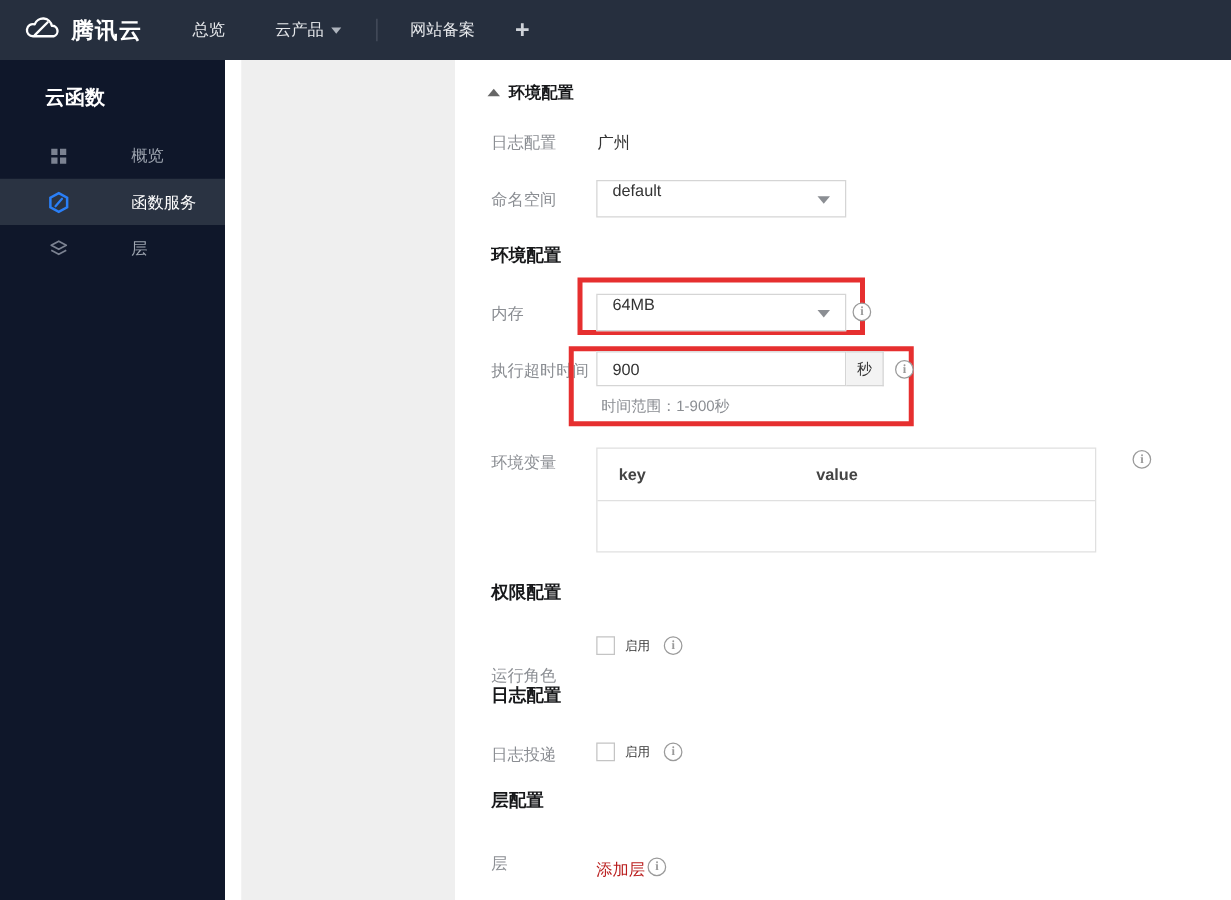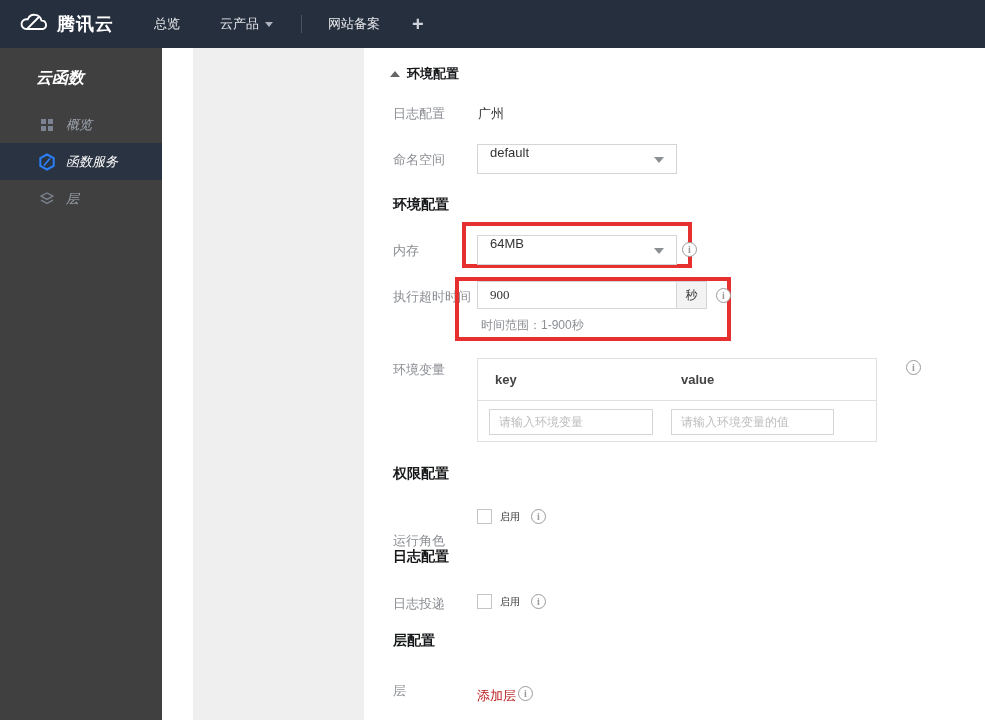--- a/index.html
+++ b/index.html
@@ -11,24 +11,24 @@
     background:#262f3e; display:flex; align-items:center; z-index:20; }
   .brand { display:flex; align-items:center; margin-left:18px; cursor:pointer; }
   .brand-name { color:#fff; font-size:18px; font-weight:bold; margin-left:9px; letter-spacing:1px; }
   .nav-item { color:#e6e8eb; font-size:13px; margin-left:40px; cursor:pointer; display:flex; align-items:center; }
   .nav-caret { width:0; height:0; border-left:4px solid transparent; border-right:4px solid transparent;
     border-top:5px solid #aeb4bd; margin-left:6px; }
   .nav-divider { width:1px; height:18px; background:#4a5260; margin-left:28px; }
   .nav-plus { color:#cfd3d9; font-size:20px; font-weight:bold; margin-left:32px; cursor:pointer; }
 
   
-  .sidebar { position:absolute; left:0; top:48px; width:162px; height:672px; background:#404040;font-style:italic; }
+  .sidebar { position:absolute; left:0; top:48px; width:180px; height:672px; background:#0f172a; }
   .sidebar-title { color:#fff; font-size:16px; font-weight:bold; padding:20px 0 0 36px; height:56px; }
   .side-item { height:37px; display:flex; align-items:center; padding-left:38px; cursor:pointer;
-    color:#9ea5b0; font-size:13px; }
+    color:#9ea5b0; font-size:13px;gap:39px; }
   .side-item .s-icon { width:18px; height:18px; margin-right:10px; display:flex; align-items:center; justify-content:center; }
   .side-item.active { background:#2a3342; color:#fff; height:37px; }
 
   
   .gutter { position:absolute; left:193px; top:48px; width:171px; height:672px; background:#efefef; }
   .content { position:absolute; left:364px; top:48px; width:621px; height:672px; background:#fff; }
 
   .abs { position:absolute; }
   .form-label { font-size:13px; color:#8b8e93; }
   .section-h { font-size:14px; font-weight:bold; color:#17181a; }
@@ -41,31 +41,31 @@
 
   .select-box { width:200px; height:30px; border:1px solid #d5d5d5; background:#fff; display:flex;
     align-items:flex-start; padding-left:12px; font-size:13px; color:#333; cursor:pointer; position:relative; }
   .select-caret { position:absolute; right:12px; top:12px; width:0; height:0;
     border-left:5px solid transparent; border-right:5px solid transparent; border-top:6px solid #8b8e93; }
 
   .red-box { border:4px solid #e62f2f; background:transparent; }
 
   .input-group { display:flex; }
   .text-input { width:200px; height:28px; border:1px solid #d5d5d5; font-size:13px; color:#333;
-    padding-left:12px; outline:none; font-family:Liberation Serif, serif; }
+    padding-left:12px; outline:none; font-family:Liberation Sans, sans-serif; }
   .unit-box { width:30px; height:28px; background:#f3f3f3; border:1px solid #d5d5d5; border-left:none;
     display:flex; align-items:center; justify-content:center; font-size:12px; color:#333; cursor:pointer; }
   .hint-text { font-size:12px; color:#8b8e93; }
 
   .info-icon { width:15px; height:15px; border:1px solid #9a9a9a; border-radius:50%; color:#9a9a9a;
     font-size:10px; font-family:"Liberation Serif","DejaVu Serif",serif; font-weight:bold;
     display:inline-flex; align-items:center; justify-content:center; cursor:pointer; background:#fff; }
 
   .env-table { width:400px; height:84px; border:1px solid #e0e0e0; }
-  .env-head { height:42px; border-bottom:1px solid #e0e0e0; display:flex; align-items:center;gap:28px; }
+  .env-head { height:42px; border-bottom:1px solid #e0e0e0; display:flex; align-items:center; }
   .env-th { font-size:13px; font-weight:bold; color:#444; }
   .env-th.key { padding-left:17px; width:175px; }
   .env-row { height:41px; display:flex; align-items:center; }
   .env-input { height:26px; border:1px solid #d5d5d5; font-size:12px; color:#333; padding-left:9px;
     outline:none; font-family:"Liberation Sans","DejaVu Sans",sans-serif; }
   .env-input::placeholder { color:#bdbdbd; }
   .env-input.k { width:164px; margin-left:11px; }
   .env-input.v { width:163px; margin-left:18px; }
 
   .checkbox { width:15px; height:15px; border:1px solid #c4c4c4; background:#fff; display:inline-block; cursor:pointer; }
@@ -173,24 +173,20 @@
     <div class="hint-text" style="position:absolute; left:22px; top:36px;">时间范围：1-900秒</div>
   </div>
   <span class="abs info-icon" style="left:352px; top:240px;">i</span>
 
   <div class="abs form-label" style="left:29px; top:313px;">环境变量</div>
   <div class="abs env-table" style="left:113px; top:310px;">
     <div class="env-head">
       <span class="env-th key">key</span>
       <span class="env-th">value</span>
     </div>
-    <div class="env-row">
-      <input class="env-input k" type="text" placeholder="请输入环境变量" style="">
-      <input class="env-input v" type="text" placeholder="请输入环境变量的值" style="">
-    </div>
   </div>
   <span class="abs info-icon" style="left:542px; top:312px;">i</span>
 
   <div class="abs section-h" style="left:29px; top:417px;">权限配置</div>
 
   <div class="abs form-label" style="left:29px; top:462px;margin-top:22px;">运行角色</div>
   <span class="abs checkbox" style="left:113px; top:461px;"></span>
   <span class="abs cb-label" style="left:136px; top:462px;">启用</span>
   <span class="abs info-icon" style="left:167px; top:461px;">i</span>
 

